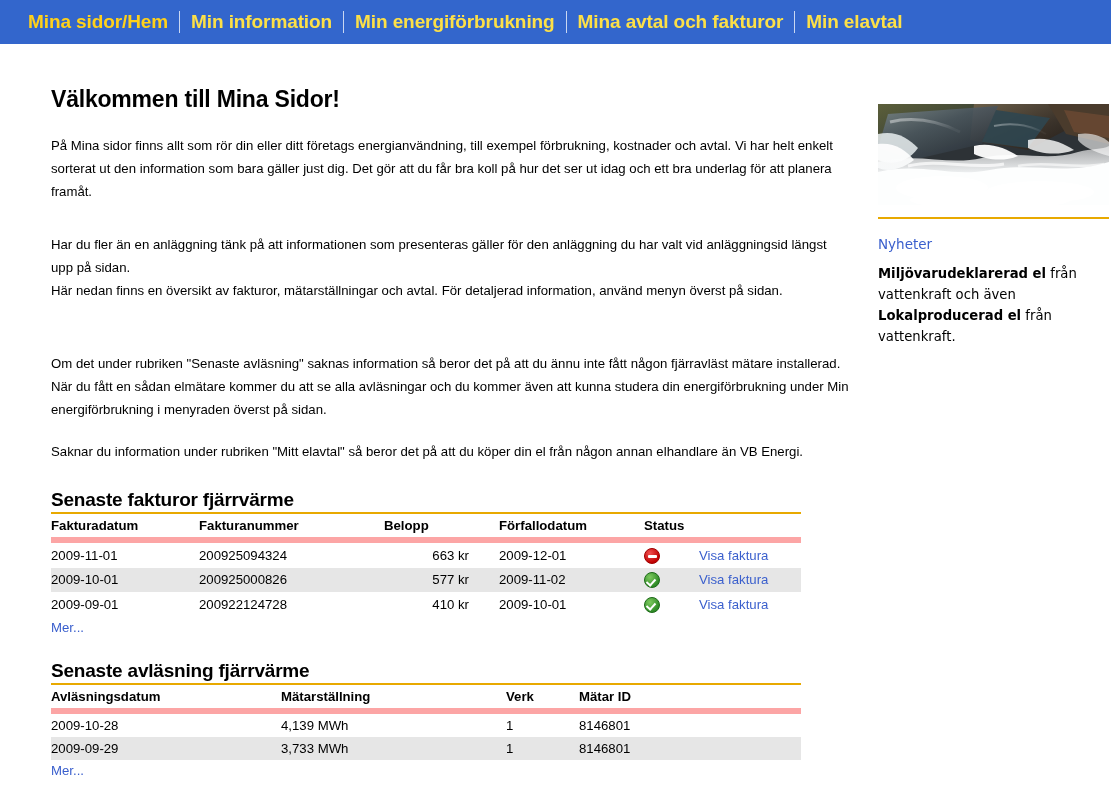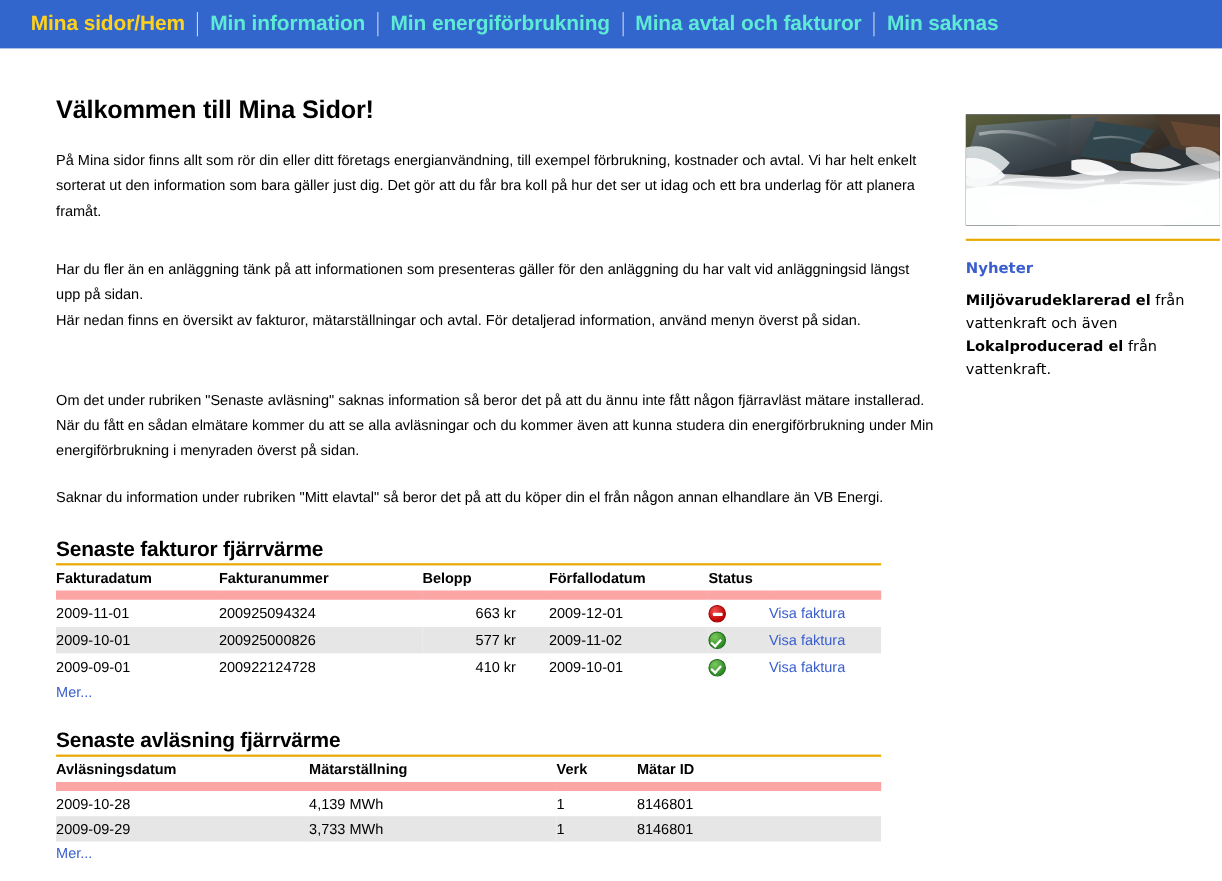--- a/index.html
+++ b/index.html
@@ -27,21 +27,21 @@
     align-items: center;
   }
   #topnav .navlist {
     display: flex;
     align-items: center;
     margin-left: 17px;
   }
   #topnav .navitem {
     font-size: 19px;
     font-weight: bold;
-    color: #5eead4;
+    color: #fde047;
     padding: 0 11px;
     letter-spacing: -0.1px;
     white-space: nowrap;
     cursor: pointer;
     line-height: 24px;
   }
   #topnav .navitem.active { color: #ffd11a; }
   #topnav .navsep {
     width: 1px;
     height: 22px;
@@ -100,21 +100,21 @@
   table.data {
     border-collapse: collapse;
     width: 750px;
     font-size: 13.2px;
   }
   table.data th {
     text-align: left;
     font-weight: bold;
     font-size: 13.2px;
     padding: 4px 0 4px 0;
-    border-bottom: 8px solid #fca5a5;
+    border-bottom: 6px solid #fca5a5;
     white-space: nowrap;
   }
   table.data td {
     padding: 4px 0 4px 0;
     font-size: 13.2px;
     white-space: nowrap;
     vertical-align: middle;
   }
   table.data tr.alt td { background: #e6e6e6; }
   .num { text-align: right; }
@@ -183,21 +183,21 @@
     left: 0; top: 0; right: 0; bottom: 0;
   }
   #sidebar-rule {
     height: 2px;
     background: #e8a900;
     width: 231px;
     margin-top: 12px;
   }
   #news-title {
     color: #3a5fcd;
-    font-weight: bold;
+    font-weight: normal;
     font-size: 13.5px;
     margin-top: 17px;
     font-family: "DejaVu Sans", sans-serif;
   }
   #news-body {
     margin-top: 11px;
     font-size: 13.2px;
     line-height: 21px;
     font-family: "DejaVu Sans", sans-serif;
   }
@@ -209,21 +209,21 @@
 <div id="topnav">
   <div class="navlist">
     <div class="navitem active">Mina sidor/Hem</div>
     <div class="navsep"></div>
     <div class="navitem">Min information</div>
     <div class="navsep"></div>
     <div class="navitem">Min energiförbrukning</div>
     <div class="navsep"></div>
     <div class="navitem">Mina avtal och fakturor</div>
     <div class="navsep"></div>
-    <div class="navitem">Min saknas</div>
+    <div class="navitem">Min elavtal</div>
   </div>
 </div>
 
 <div id="content">
 
   <h1 id="page-title">Välkommen till Mina Sidor!</h1>
 
   <div class="para-block">
     <p class="body-text">På Mina sidor finns allt som rör din eller ditt företags energianvändning, till exempel förbrukning, kostnader och avtal. Vi har helt enkelt sorterat ut den information som bara gäller just dig. Det gör att du får bra koll på hur det ser ut idag och ett bra underlag för att planera framåt.</p>
   </div>

